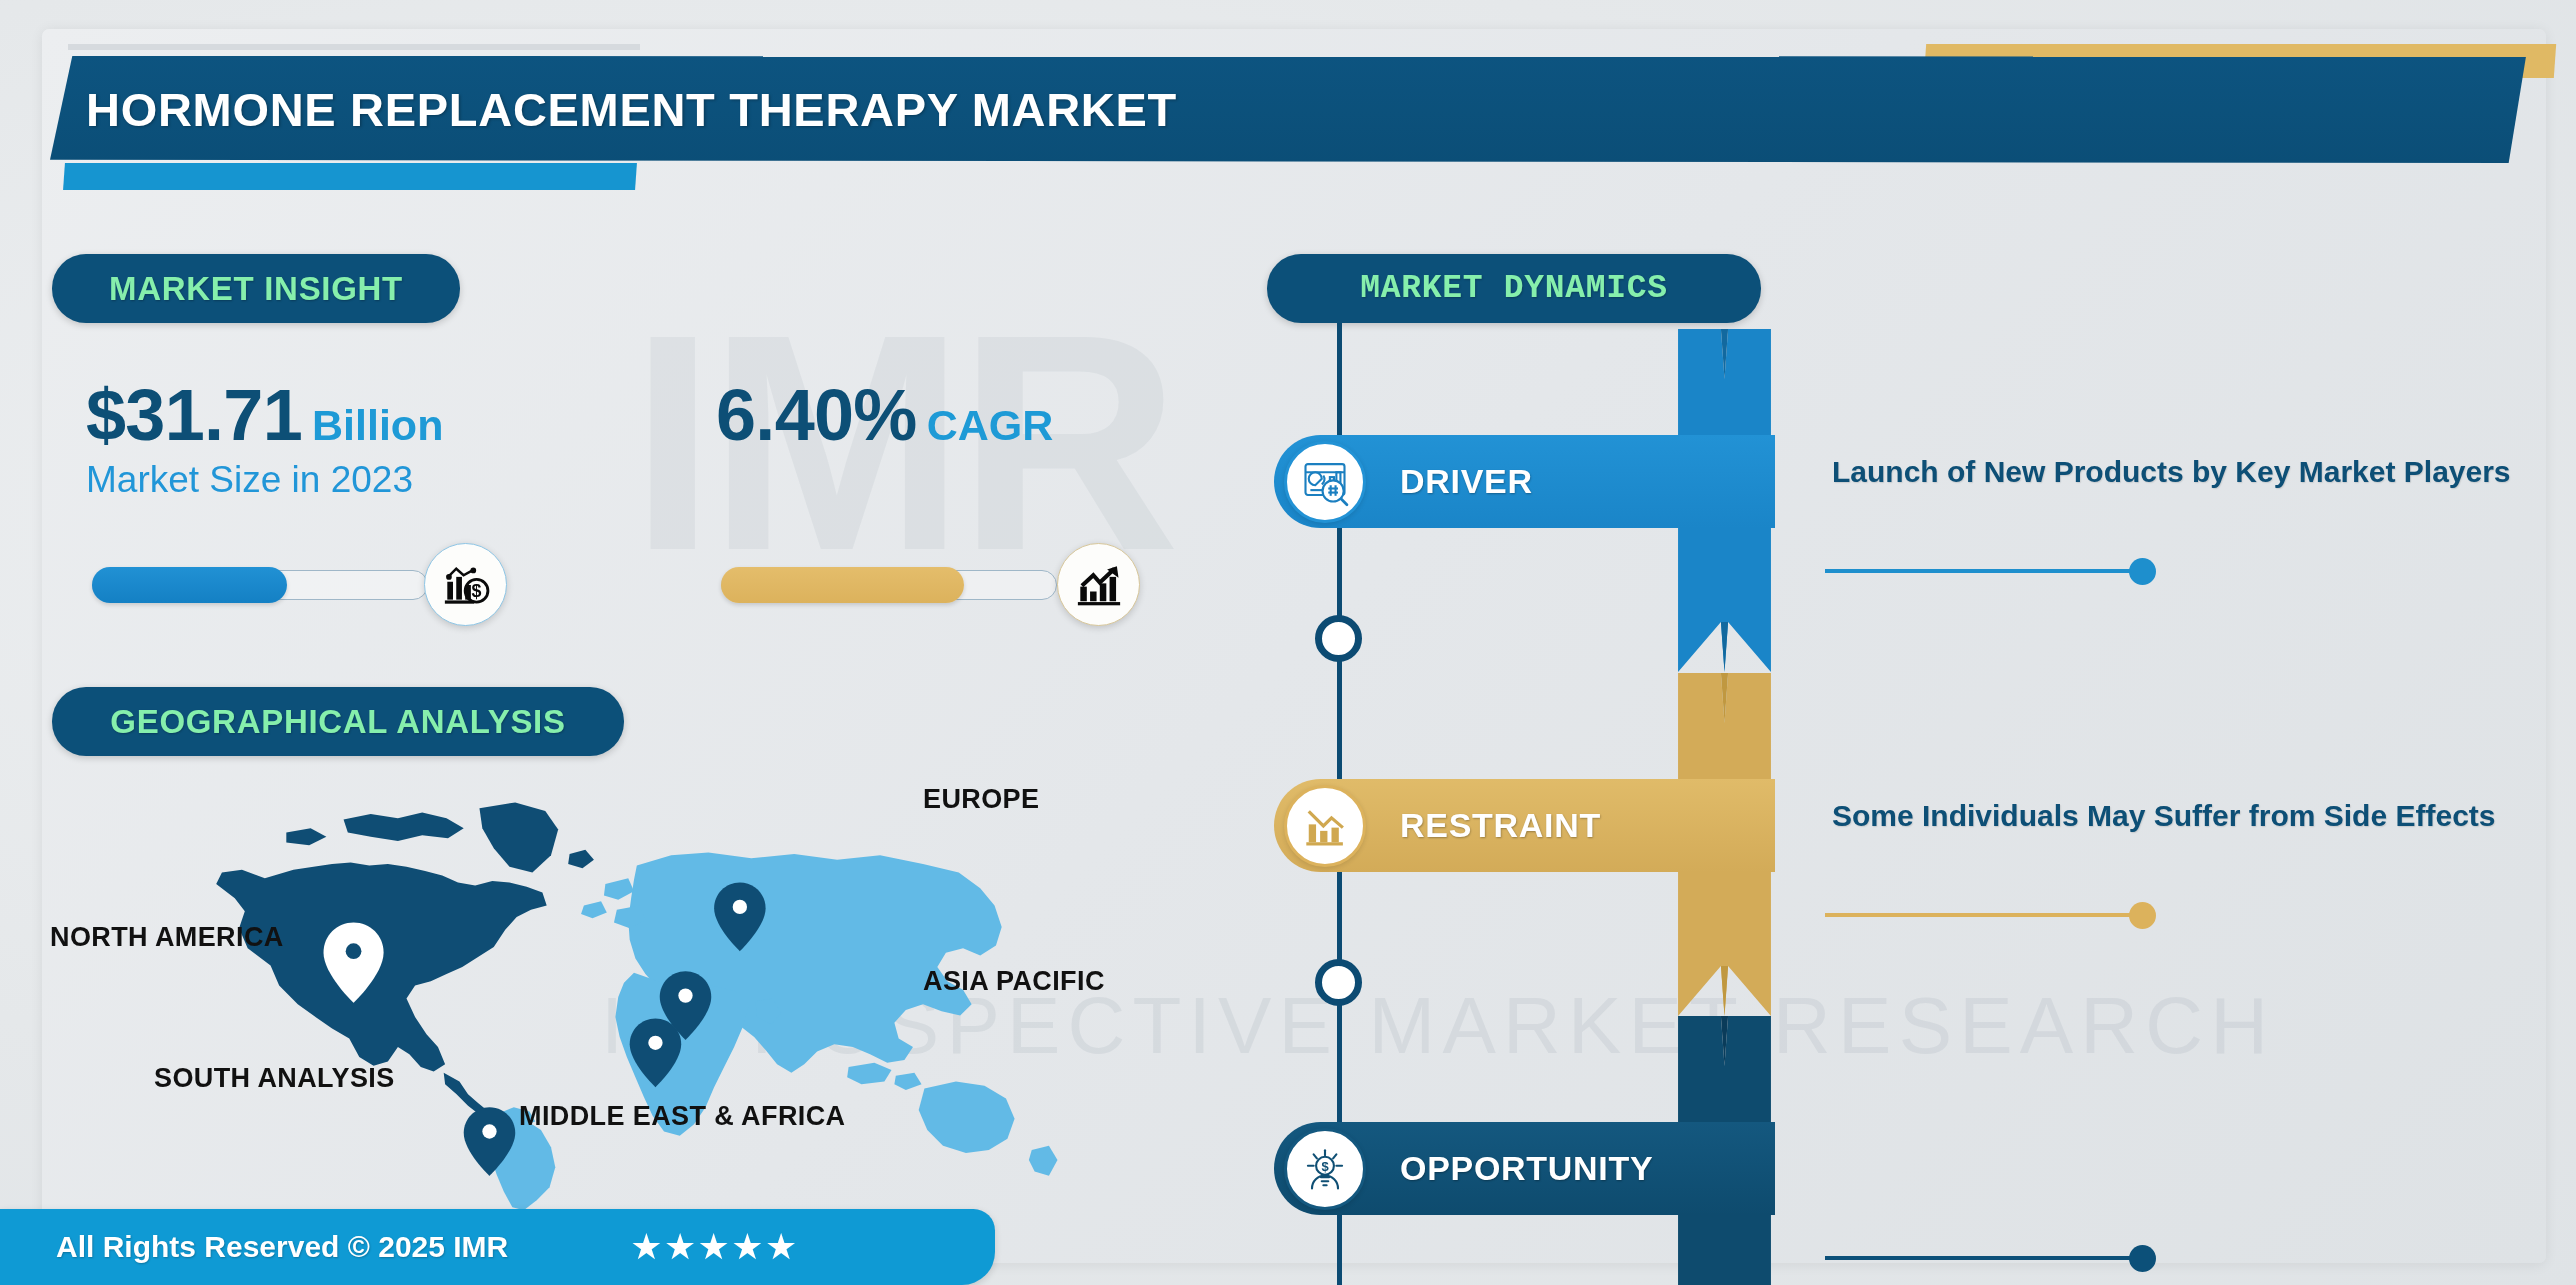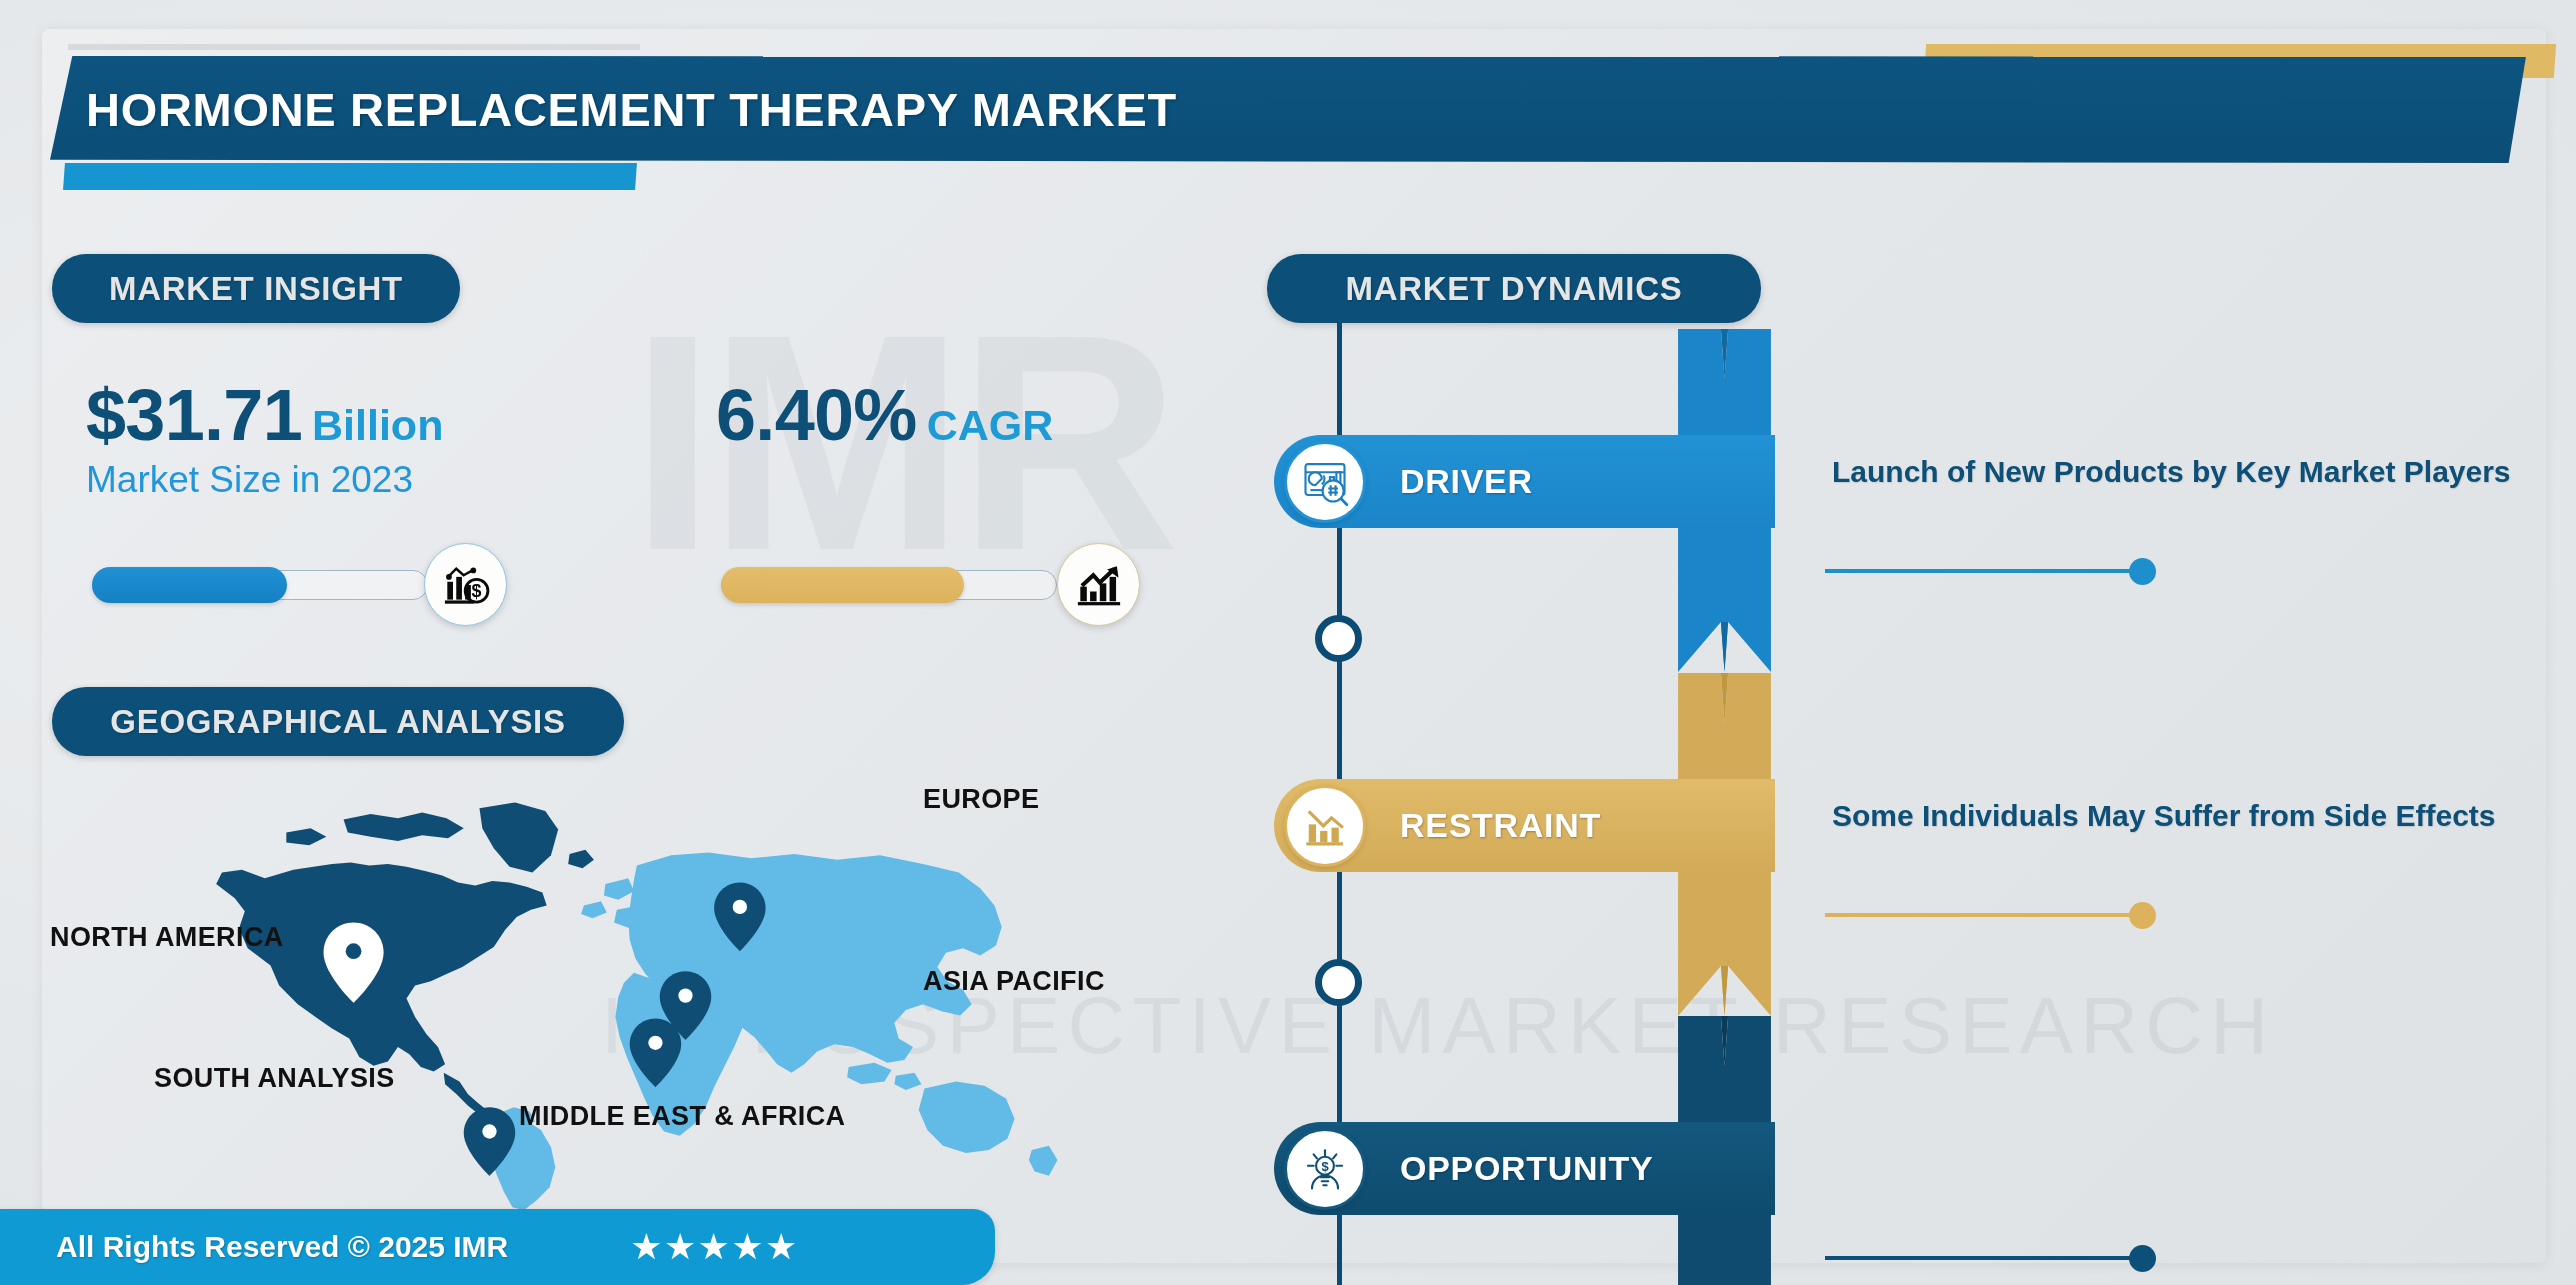--- a/index.html
+++ b/index.html
@@ -35,27 +35,27 @@
   .title-bar{ position:absolute; left:50px; top:56px; width:2476px; height:107px;
     background:linear-gradient(180deg,#0d5480 0%,#0b4e77 100%);
     clip-path:polygon(0.9% 0%, 100% 0.5%, 99.3% 100%, 0% 97%); }
   .title-bar h1{ position:absolute; left:36px; top:26px; color:#fff; font-size:47px;
     font-weight:700; letter-spacing:0.7px; white-space:nowrap;
     text-shadow:1.4px 1.4px 2.9px rgba(0,0,0,.28); }
   .title-underbar{ position:absolute; left:64px; top:163px; width:572px; height:27px;
     background:#1695d0; transform:skewX(-4deg); }
 
   
-  .pill{ position:absolute; background:#0c5079; border-radius:34px; color:#e5e5e5;
+  .pill{ position:absolute; background:#0c5079; border-radius:34px; color:#86efac;
     display:flex; align-items:center; justify-content:center;
     font-size:33px; font-weight:600; letter-spacing:0.7px; white-space:nowrap;
     box-shadow:0 2.1px 7.2px rgba(0,0,0,.18); text-shadow:0.7px 0.7px 2.1px rgba(0,0,0,.25);}
   #pill-market-insight{ left:52px; top:254px; width:408px; height:69px; }
   #pill-geo{ left:52px; top:687px; width:572px; height:69px; }
-  #pill-dynamics{ left:1267px; top:254px; width:494px; height:69px; }
+  #pill-dynamics{ left:1267px; top:254px; width:494px; height:69px;font-family:Liberation Mono, monospace; }
 
   
   .stat{ position:absolute; }
   #stat-0{ left:86px; top:379px; }
   #stat-1{ left:716px; top:379px; }
   .stat .big{ font-size:72px; font-weight:700; color:#0d4f76; line-height:1;
     display:inline-block; vertical-align:baseline; letter-spacing:-0.7px;}
   .stat .unit{ font-size:43px; font-weight:600; color:#1e9ad6; display:inline-block;
     margin-left:10px; vertical-align:baseline; }
   .stat .sub{ margin-top:8px; font-size:37px; font-weight:500; color:#2196d8; }

